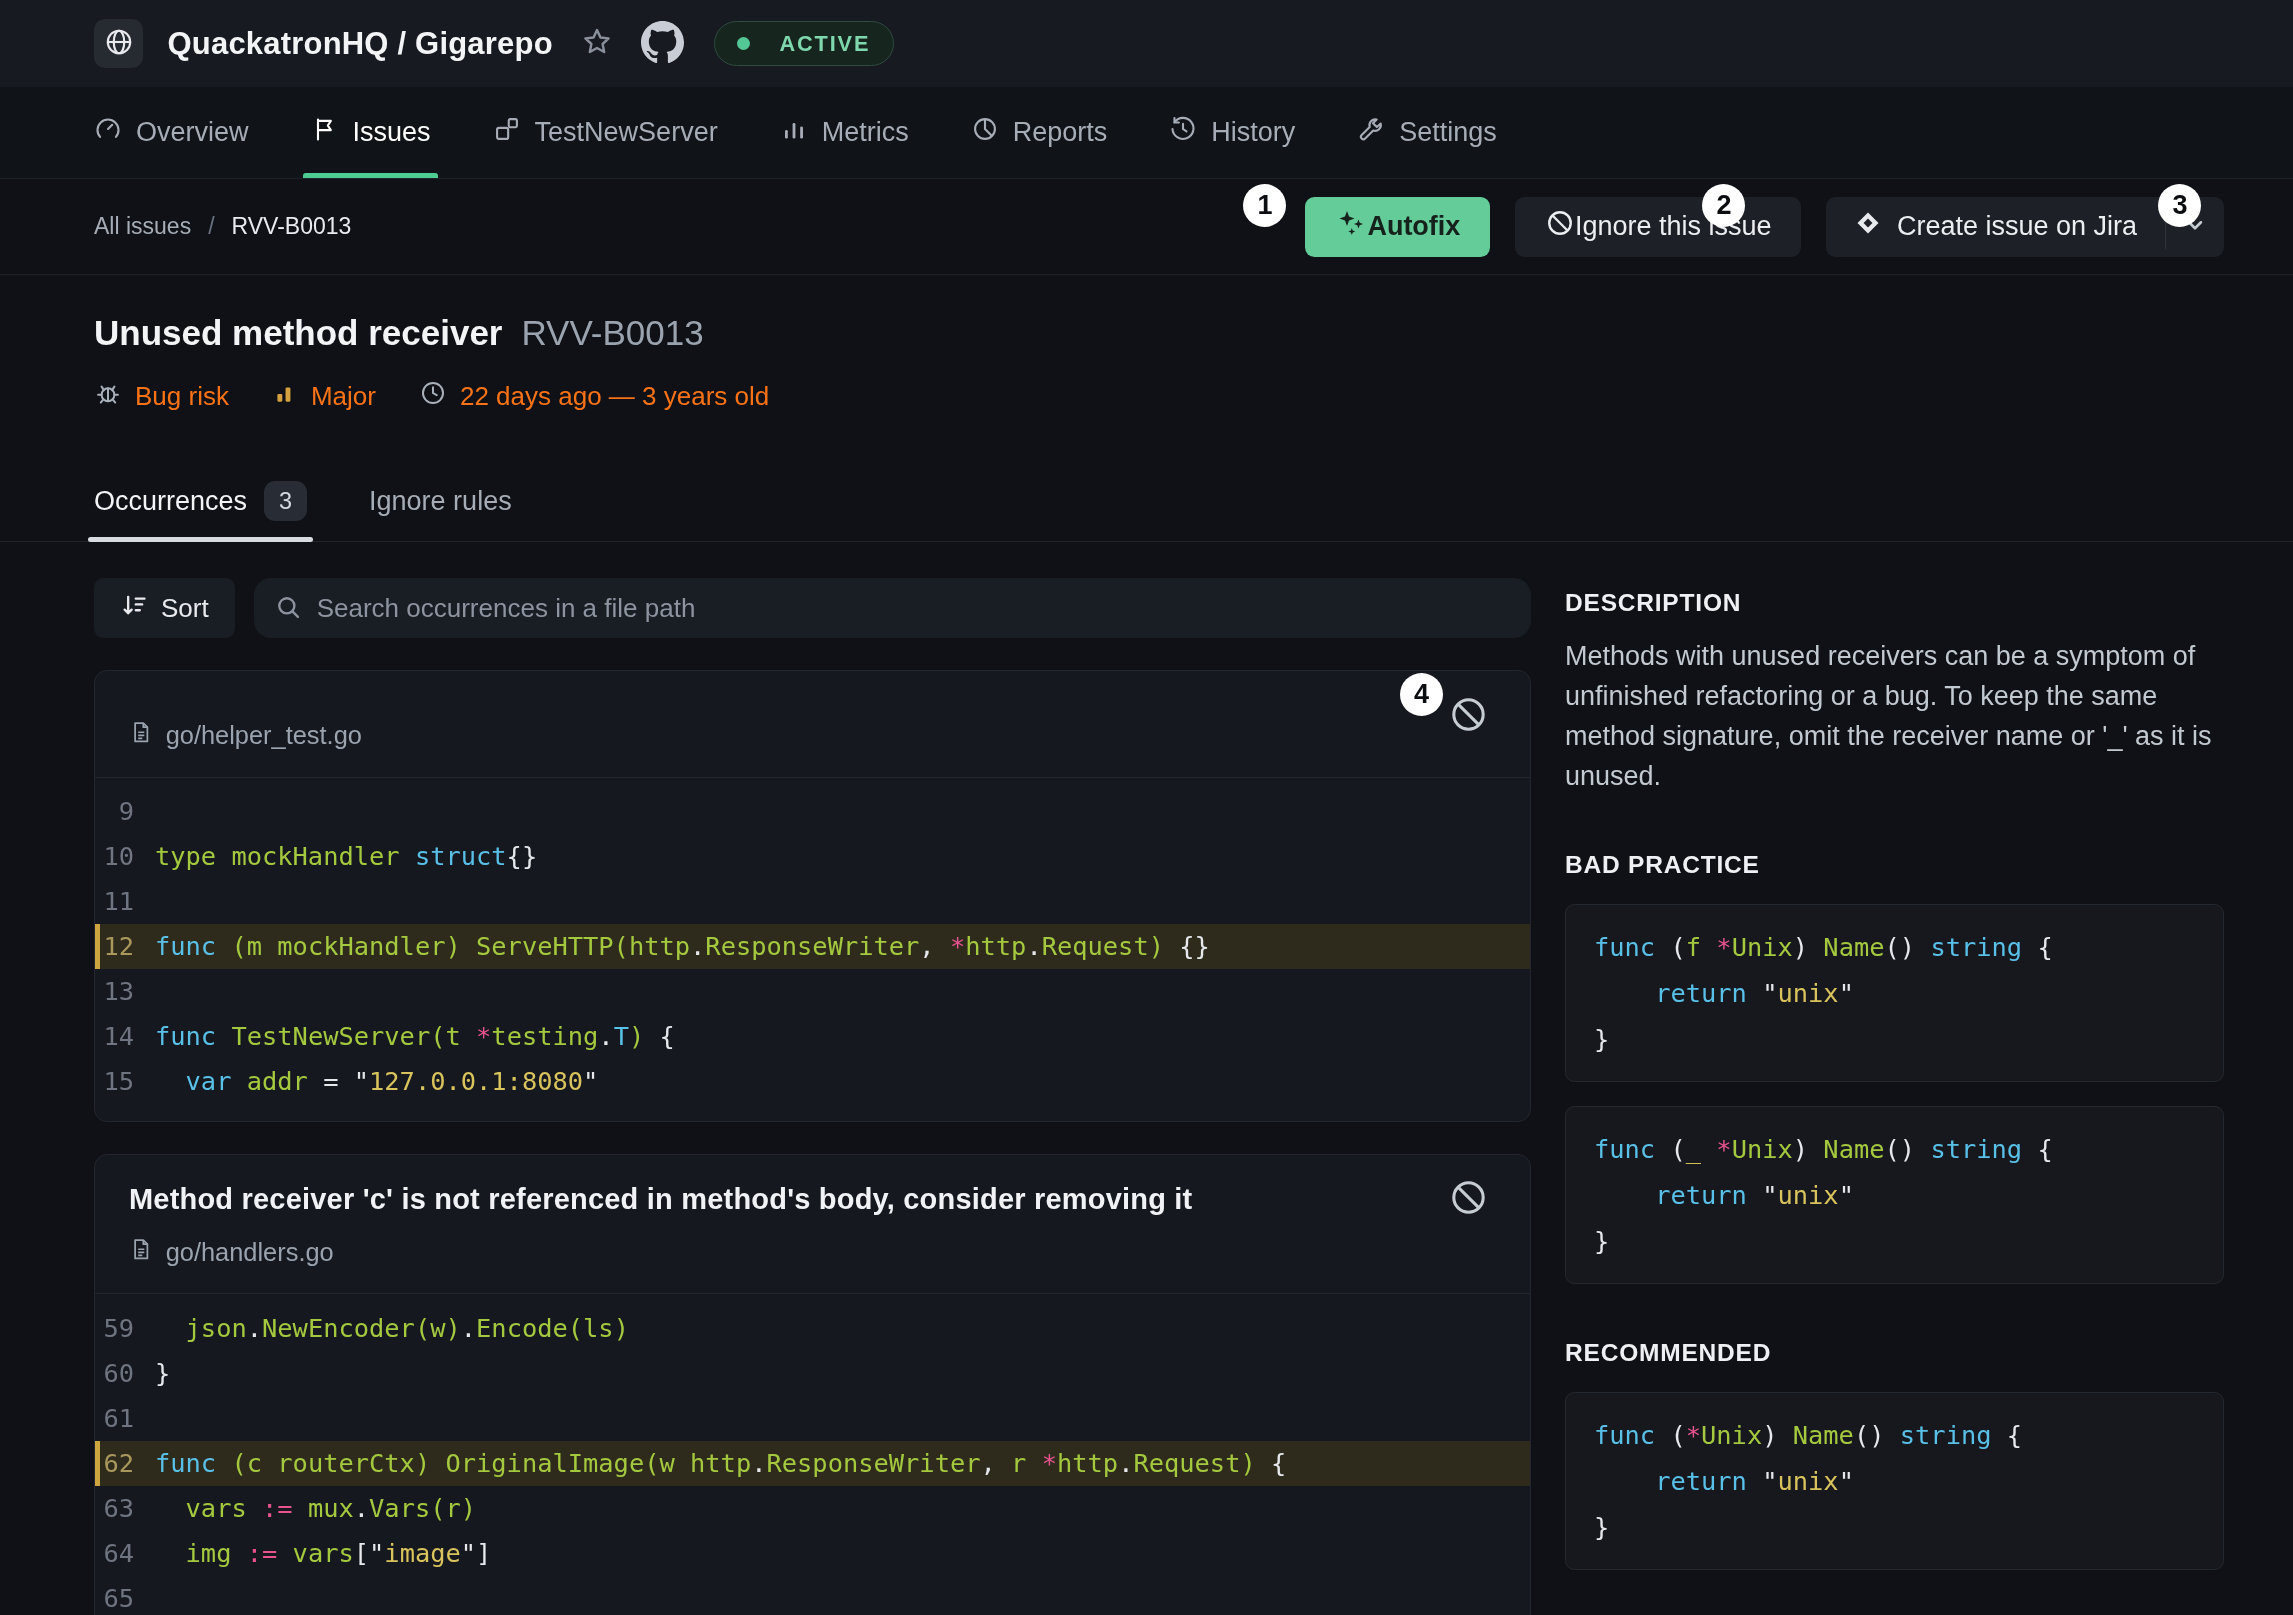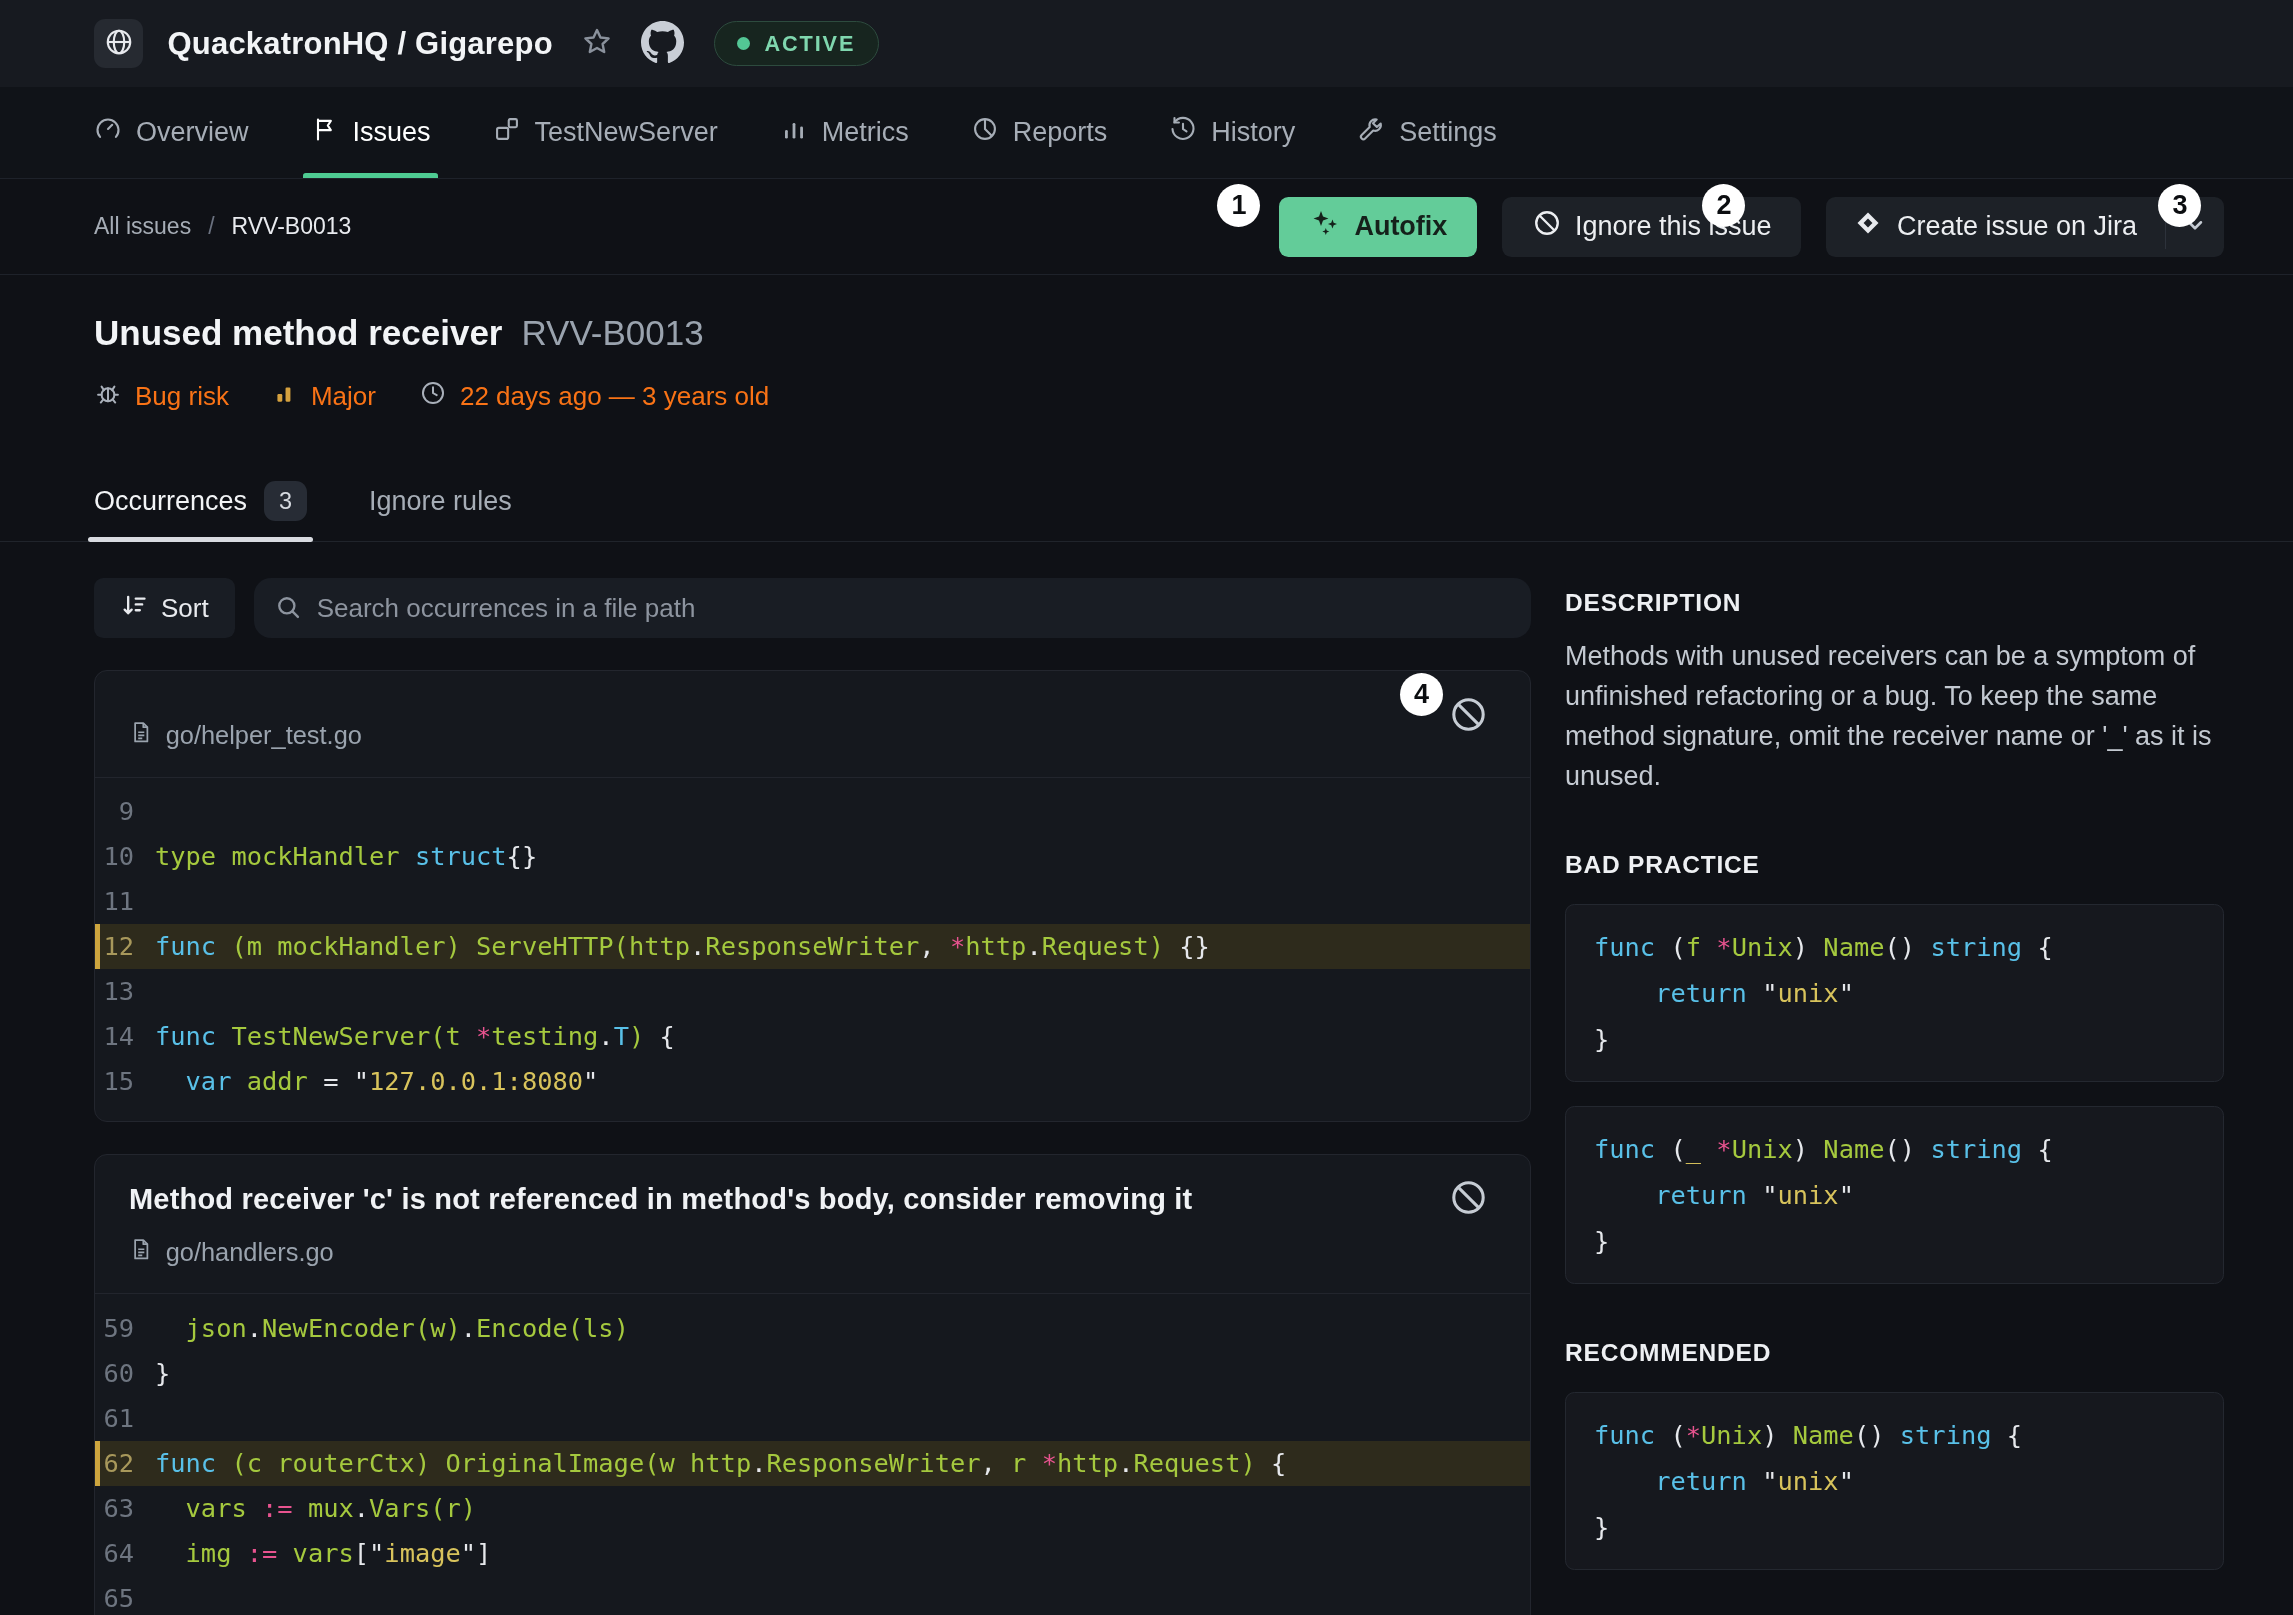--- a/index.html
+++ b/index.html
@@ -17,21 +17,21 @@
   }
   .repo-tile {
     width: 49px; height: 49px; border-radius: 11.3px; background: #262a31;
     display: flex; align-items: center; justify-content: center;
   }
   .repo-title { font-size: 31px; font-weight: 700; color: #f2f4f6; margin-left: 24.5px; letter-spacing: 0.2px; }
   .icon-btn { margin-left: 28px; display: flex; align-items: center; cursor: pointer; background: none; border: none; }
   .status-pill {
     margin-left: 30px; height: 45px; border-radius: 22.6px; padding: 0 22.6px;
     background: #17251f; border: 1.9px solid #2d4b3e;
-    display: inline-flex; align-items: center; gap: 14px;
+    display: inline-flex; align-items: center; gap: 29px;
   }
   .status-pill .dot { width: 13px; height: 13px; border-radius: 50%; background: #53c795; }
   .status-pill span.txt { font-size: 21.7px; font-weight: 600; letter-spacing: 1.9px; color: var(--active-green); }
 
   
   .nav {
     height: 92px; display: flex; align-items: stretch; gap: 62px;
     padding: 0 70px 0 94px; border-bottom: 0.9px solid #1e222a; background: #101318;
   }
   .nav-item {
@@ -52,21 +52,21 @@
     padding: 0 70px 0 94px; border-bottom: 0.9px solid #1e222a;
   }
   .breadcrumb { font-size: 23px; display: flex; gap: 17px; align-items: center; }
   .crumb-link { color: #a6adb6; cursor: pointer; }
   .crumb-sep { color: #6b7280; }
   .crumb-cur { color: #e9ebef; }
   .actions { display: flex; gap: 24.5px; align-items: center; }
   .btn-wrap { position: relative; }
   .btn {
     height: 60px; border: none; border-radius: 9.4px; cursor: pointer;
-    display: inline-flex; align-items: center; gap: 13px; padding: 0 30px;
+    display: inline-flex; align-items: center; padding: 0 30px;
     font-size: 27px; font-family: inherit;
   }
   .btn.autofix { background: var(--accent-green); color: #15211b; font-weight: 600; }
   .btn.dark { background: #1d2127; color: #eceef1; }
   .split { display: flex; align-items: stretch; background: #1d2127; border-radius: 9.4px; height: 60px; }
   .split-main {
     display: inline-flex; align-items: center; gap: 15px; padding: 0 28px;
     background: none; border: none; color: #eceef1; font-size: 27px; cursor: pointer; font-family: inherit;
   }
   .split-divider { width: 0.9px; background: #2d323b; margin: 7.5px 0; }

